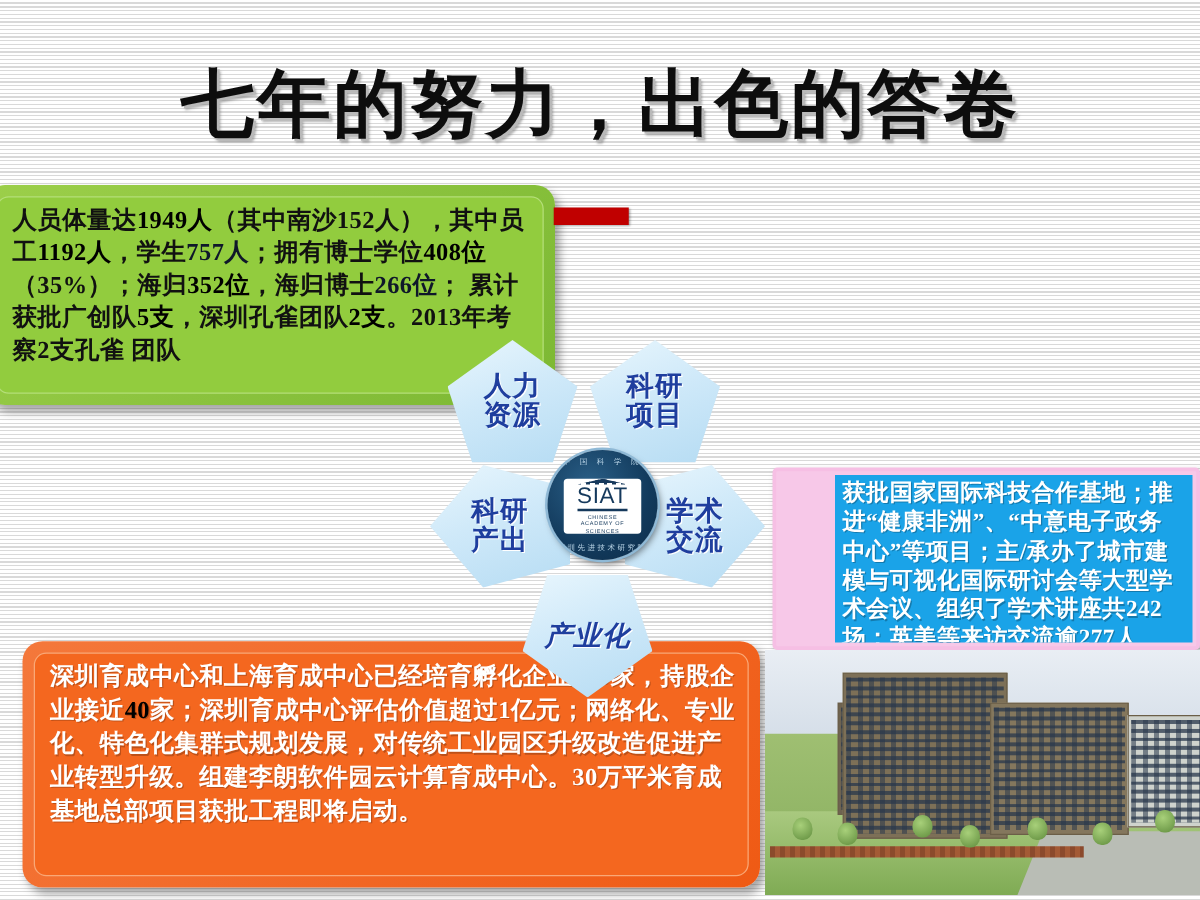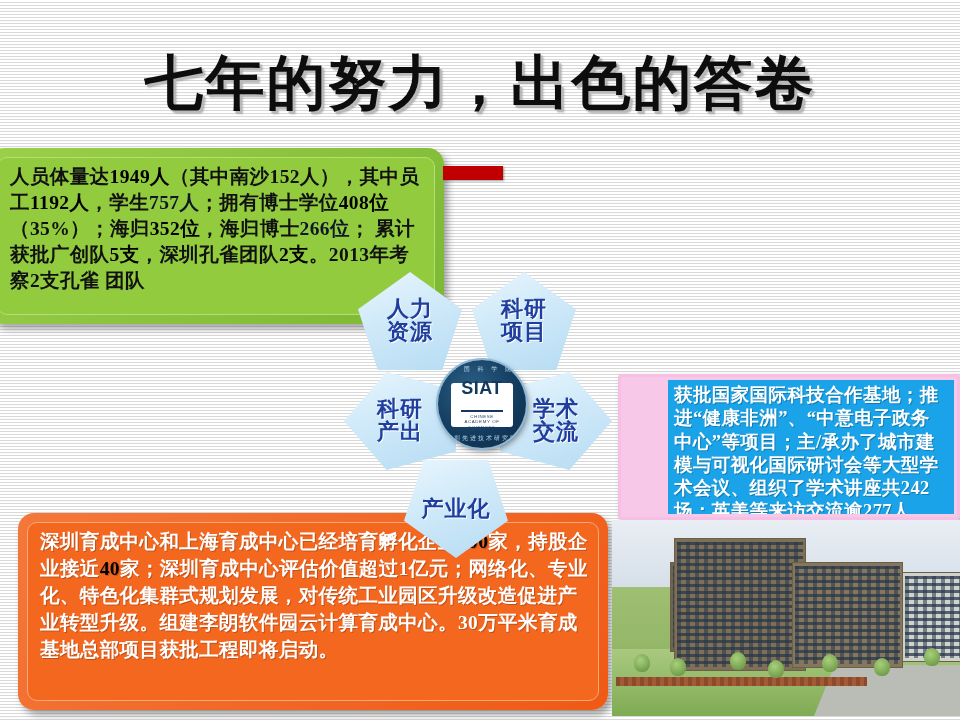--- a/index.html
+++ b/index.html
@@ -108,21 +108,21 @@
   .penta span{display:block;text-shadow:1px 1px 0 #ffffff;}
   .p-up{clip-path:polygon(50% 0%,100% 38%,81% 100%,19% 100%,0% 38%);}
   .p-dn{clip-path:polygon(19% 0%,81% 0%,100% 62%,50% 100%,0% 62%);}
   .p-lf{clip-path:polygon(38% 0%,100% 19%,100% 81%,38% 100%,0% 50%);}
   .p-rt{clip-path:polygon(62% 0%,100% 50%,62% 100%,0% 81%,0% 19%);}
 
   #penta-hr  {left:6px;  top:0px;   }
   #penta-proj{left:120px;top:0px;   }
   #penta-out {left:-8px; top:100px; width:112px;}
   #penta-exch{left:148px;top:100px; width:112px;}
-  #penta-ind {left:52px; top:188px; }
+  #penta-ind {left:66px; top:188px;font-style:italic; }
 
   
   #emblem{
     position:absolute;left:86px;top:88px;width:88px;height:88px;
     border-radius:50%;
     background:radial-gradient(circle at 38% 32%,#2a5f87 0%,#123a5c 60%,#0d2c49 100%);
     box-shadow:0 0 0 2px #8fb9d6, 2px 3px 6px rgba(0,0,0,.5);
     display:flex;flex-direction:column;align-items:center;justify-content:center;
     overflow:hidden;
   }
@@ -144,22 +144,22 @@
   #emblem .temple{
     width:40px;height:11px;
     background:
       linear-gradient(to bottom,#16395c 0 3px,transparent 3px),
       repeating-linear-gradient(to right,#16395c 0 3px,transparent 3px 7px);
     clip-path:polygon(0% 100%,50% 0%,100% 100%);
     margin-bottom:-1px;
   }
   #emblem .siat{
     font-family:"Liberation Sans","DejaVu Sans",sans-serif;
-    font-weight:bold;font-size:18px;color:#15395c;letter-spacing:.5px;
-    line-height:1;border-bottom:2px solid #15395c;padding-bottom:13px;
+    font-weight:normal;font-size:18px;color:#15395c;letter-spacing:.5px;
+    line-height:1;border-bottom:2px solid #15395c;padding-bottom:2px;
   }
   #emblem .sub{
     font-family:"Liberation Sans","DejaVu Sans",sans-serif;
     font-size:4.4px;color:#15395c;letter-spacing:.6px;margin-top:2px;
     text-align:center;line-height:1.25;
   }
 
   
   #photo{
     position:absolute;left:612px;top:520px;width:348px;height:196px;

